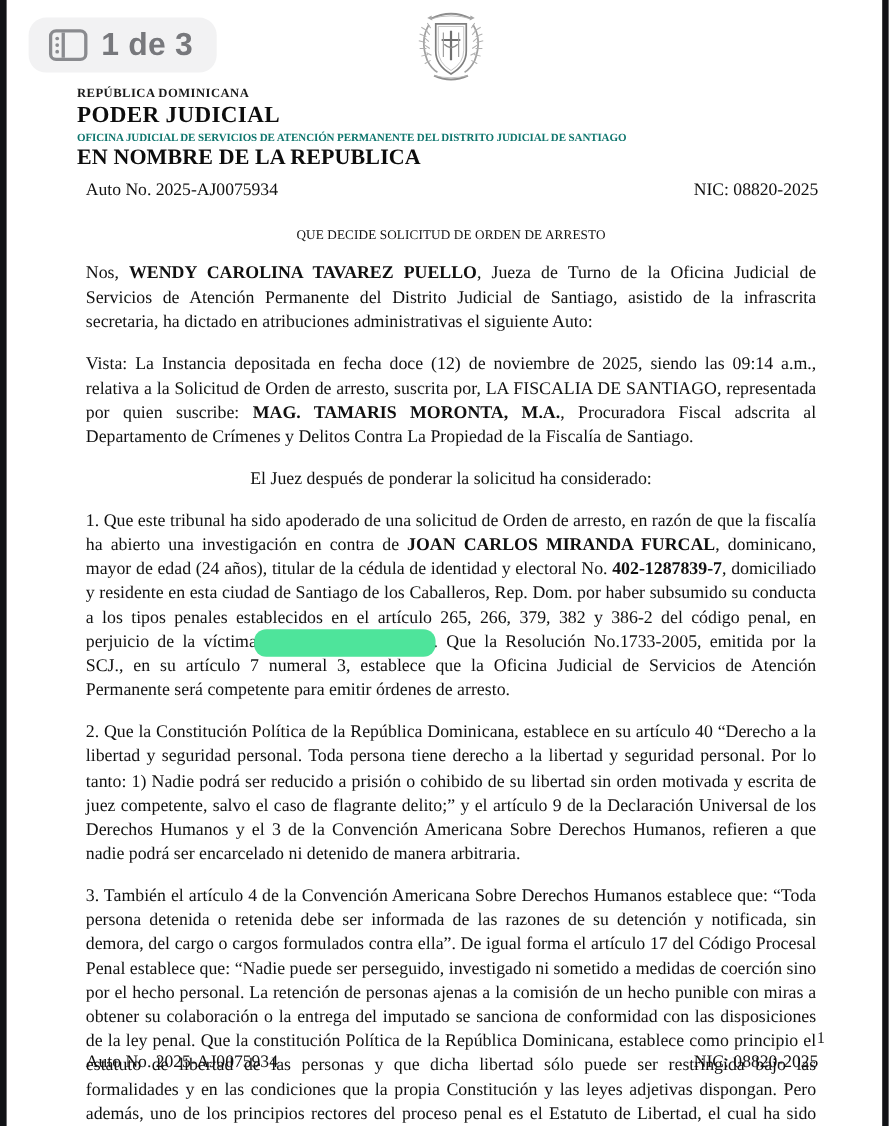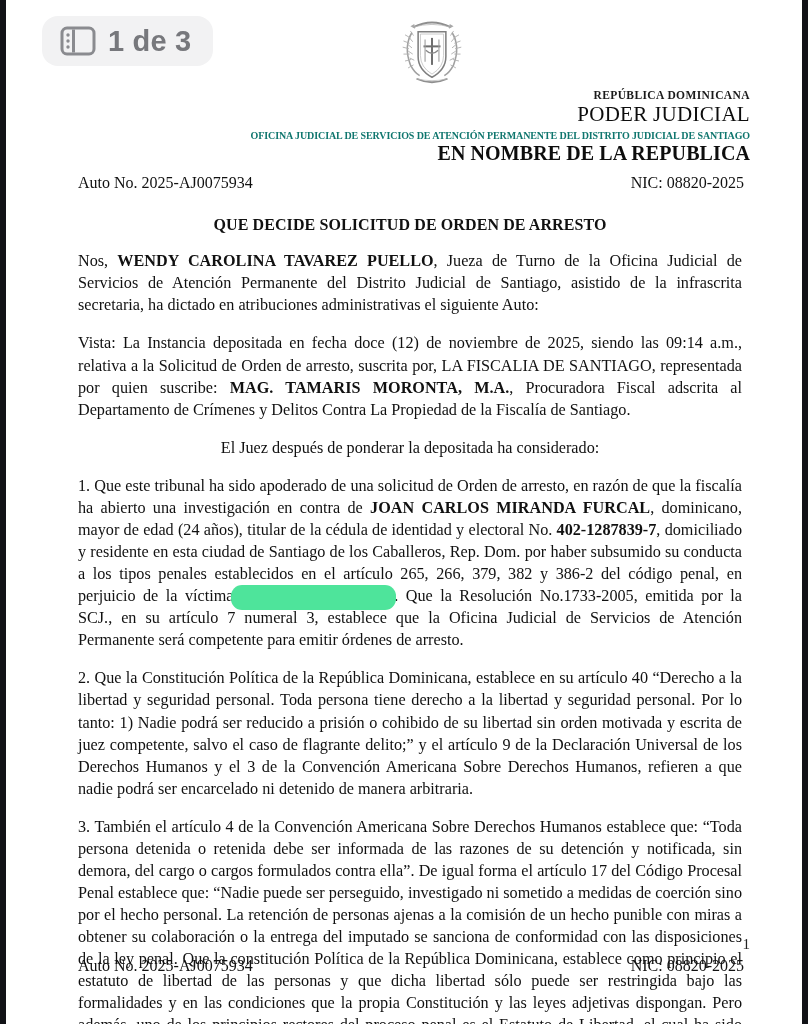--- a/index.html
+++ b/index.html
@@ -35,21 +35,21 @@
     left: 6px;
     right: 6px;
     top: 0;
     bottom: 0;
     background: #ffffff;
   }
 
   
   .viewer-pill {
     position: absolute;
-    left: 36px;
+    left: 20px;
     top: 16px;
     display: flex;
     align-items: center;
     gap: 12px;
     padding: 10px 22px 10px 18px;
     border-radius: 16px;
     background: #f2f2f3;
     z-index: 30;
     font-family: "Liberation Sans", "DejaVu Sans", sans-serif;
   }
@@ -68,41 +68,40 @@
 
   
   .doc {
     position: absolute;
     left: 64px;
     right: 52px;
     top: 0;
   }
 
   .crest-block {
-    text-align: right;
-    padding-top: 14px;
-    margin-left: 44px;
+    text-align: left;
+    padding-top: 4px;
   }
   .crest {
     display: block;
     margin: 0 auto;
     width: 78px;
     height: 74px;
   }
   .org-line1 {
     font-family: "Liberation Serif", serif;
     font-size: 11.5px;
     font-weight: 700;
     letter-spacing: 0.4px;
     margin-top: 1px;
     color: #1a1a1a;
   }
   .org-line2 {
     font-size: 21px;
-    font-weight: 400;
+    font-weight: 700;
     letter-spacing: 0.3px;
     margin-top: 1px;
     color: #0d0d0d;
   }
   .org-line3 {
     font-size: 10px;
     font-weight: 700;
     letter-spacing: -0.1px;
     margin-top: 3px;
     white-space: nowrap;
@@ -120,22 +119,22 @@
     display: flex;
     justify-content: space-between;
     align-items: baseline;
     font-size: 16px;
     margin-top: 9px;
     padding: 0 6px 0 8px;
   }
 
   .doc-subject {
     text-align: center;
-    font-size: 16px;
-    font-weight: 700;
+    font-size: 12px;
+    font-weight: 400;
     letter-spacing: 0.1px;
     margin-top: 24px;
   }
 
   .para {
     font-size: 16.2px;
     line-height: 1.36;
     text-align: justify;
     padding: 0 8px;
     hyphens: none;
@@ -247,21 +246,21 @@
       <span>Auto No. 2025-AJ0075934</span>
       <span>NIC: 08820-2025</span>
     </div>
 
     <div class="doc-subject">QUE DECIDE SOLICITUD DE ORDEN DE ARRESTO</div>
 
     <p class="para"><span>Nos, </span><b>WENDY CAROLINA TAVAREZ PUELLO</b><span>, Jueza de Turno de la Oficina Judicial de Servicios de Atención Permanente del Distrito Judicial de Santiago, asistido de la infrascrita secretaria, ha dictado en atribuciones administrativas el siguiente Auto:</span></p>
 
     <p class="para"><span>Vista: La Instancia depositada en fecha doce (12) de noviembre de 2025, siendo las 09:14 a.m., relativa a la Solicitud de Orden de arresto, suscrita por, LA FISCALIA DE SANTIAGO, representada por quien suscribe: </span><b>MAG. TAMARIS MORONTA, M.A.</b><span>, Procuradora Fiscal adscrita al Departamento de Crímenes y Delitos Contra La Propiedad de la Fiscalía de Santiago.</span></p>
 
-    <p class="para centered">El Juez después de ponderar la depositada ha considerado:</p>
+    <p class="para centered">El Juez después de ponderar la solicitud ha considerado:</p>
 
     <p class="para"><span>1. Que este tribunal ha sido apoderado de una solicitud de Orden de arresto, en razón de que la fiscalía ha abierto una investigación en contra de </span><b>JOAN CARLOS MIRANDA FURCAL</b><span>, dominicano, mayor de edad (24 años), titular de la cédula de identidad y electoral No. </span><b>402-1287839-7</b><span>, domiciliado y residente en esta ciudad de Santiago de los Caballeros, Rep. Dom. por haber subsumido su conducta a los tipos penales establecidos en el artículo 265, 266, 379, 382 y 386-2 del código penal, en perjuicio de la víctima </span><b class="redaction">█████████████</b><span>,. Que la Resolución No.1733-2005, emitida por la SCJ., en su artículo 7 numeral 3, establece que la Oficina Judicial de Servicios de Atención Permanente será competente para emitir órdenes de arresto.</span></p>
 
     <p class="para">2. Que la Constitución Política de la República Dominicana, establece en su artículo 40 “Derecho a la libertad y seguridad personal. Toda persona tiene derecho a la libertad y seguridad personal. Por lo tanto: 1) Nadie podrá ser reducido a prisión o cohibido de su libertad sin orden motivada y escrita de juez competente, salvo el caso de flagrante delito;” y el artículo 9 de la Declaración Universal de los Derechos Humanos y el 3 de la Convención Americana Sobre Derechos Humanos, refieren a que nadie podrá ser encarcelado ni detenido de manera arbitraria.</p>
 
     <p class="para">3. También el artículo 4 de la Convención Americana Sobre Derechos Humanos establece que: “Toda persona detenida o retenida debe ser informada de las razones de su detención y notificada, sin demora, del cargo o cargos formulados contra ella”.  De igual forma el artículo 17 del Código Procesal Penal establece que: “Nadie puede ser perseguido, investigado ni sometido a medidas de coerción sino por el hecho personal. La retención de personas ajenas a la comisión de un hecho punible con miras a obtener su colaboración o la entrega del imputado se sanciona de conformidad con las disposiciones de la ley penal.  Que la constitución Política de la República Dominicana, establece como principio el estatuto de libertad de las personas y que dicha libertad sólo puede ser restringida bajo las formalidades y en las condiciones que la propia Constitución y las leyes adjetivas dispongan. Pero además, uno de los principios rectores del proceso penal es el Estatuto de Libertad, el cual ha sido instituido por el Código Procesal Penal mediante el contenido del artículo 15 de dicho texto legal, según el cual: “Toda persona tiene derecho a la libertad y a la seguridad personal”. De estas disposiciones se desprende que la libertad de las personas es la regla general y la privación de ella es la excepción, que su limitación procede sólo en casos necesarios y legalmente establecidos.</p>
 
   </div>
 
   <div class="page-number">1</div>

